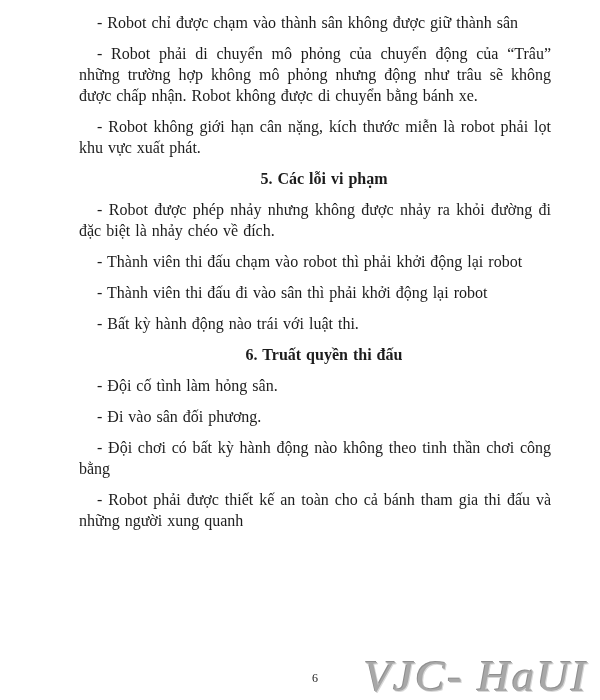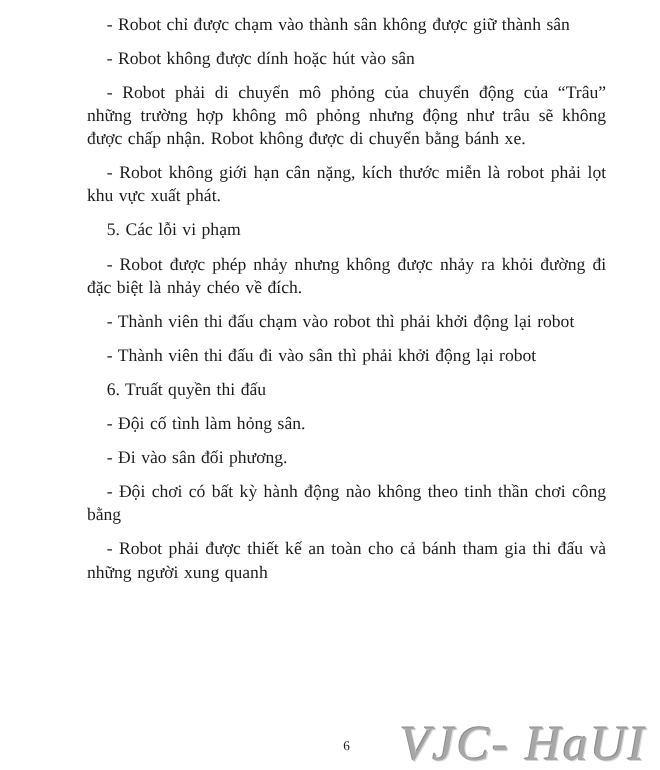--- a/index.html
+++ b/index.html
@@ -31,22 +31,22 @@
   .para {
     font-size: 16px;
     line-height: 21px;
     color: var(--text, #1c1c1c);
     text-align: justify;
     text-indent: 18px;
     margin: 0 0 10px 0;
     word-spacing: 1px;
   }
   .heading {
-    font-weight: normal;
-    text-align: left;
+    font-weight: bold;
+    text-align: center;
   }
   .page-number {
     position: absolute;
     left: 79px;
     top: 671px;
     width: 472px;
     text-align: center;
     font-size: 12px;
     color: var(--text, #1c1c1c);
   }
@@ -62,27 +62,27 @@
     white-space: nowrap;
   }
 </style>
 </head>
 <body>
 
 <div class="page">
 
   <div class="content">
     <p class="para">- Robot chỉ được chạm vào thành sân không được giữ thành sân</p>
-    <p class="para">- Robot không được dính hoặc hút vào sân</p>
     <p class="para">- Robot phải di chuyển mô phỏng của chuyển động của “Trâu” những trường hợp không mô phỏng nhưng động như trâu sẽ không được chấp nhận. Robot không được di chuyển bằng bánh xe.</p>
     <p class="para">- Robot không giới hạn cân nặng, kích thước miễn là robot phải lọt khu vực xuất phát.</p>
     <p class="para heading">5. Các lỗi vi phạm</p>
     <p class="para">- Robot được phép nhảy nhưng không được nhảy ra khỏi đường đi đặc biệt là nhảy chéo về đích.</p>
     <p class="para">- Thành viên thi đấu chạm vào robot thì phải khởi động lại robot</p>
     <p class="para">- Thành viên thi đấu đi vào sân thì phải khởi động lại robot</p>
+    <p class="para">- Bất kỳ hành động nào trái với luật thi.</p>
     <p class="para heading">6. Truất quyền thi đấu</p>
     <p class="para">- Đội cố tình làm hỏng sân.</p>
     <p class="para">- Đi vào sân đối phương.</p>
     <p class="para">- Đội chơi có bất kỳ hành động nào không theo tinh thần chơi công bằng</p>
     <p class="para">- Robot phải được thiết kế an toàn cho cả bánh tham gia thi đấu và những người xung quanh</p>
   </div>
 
   <div class="page-number">6</div>
 
   <div class="watermark">VJC- HaUI</div>

